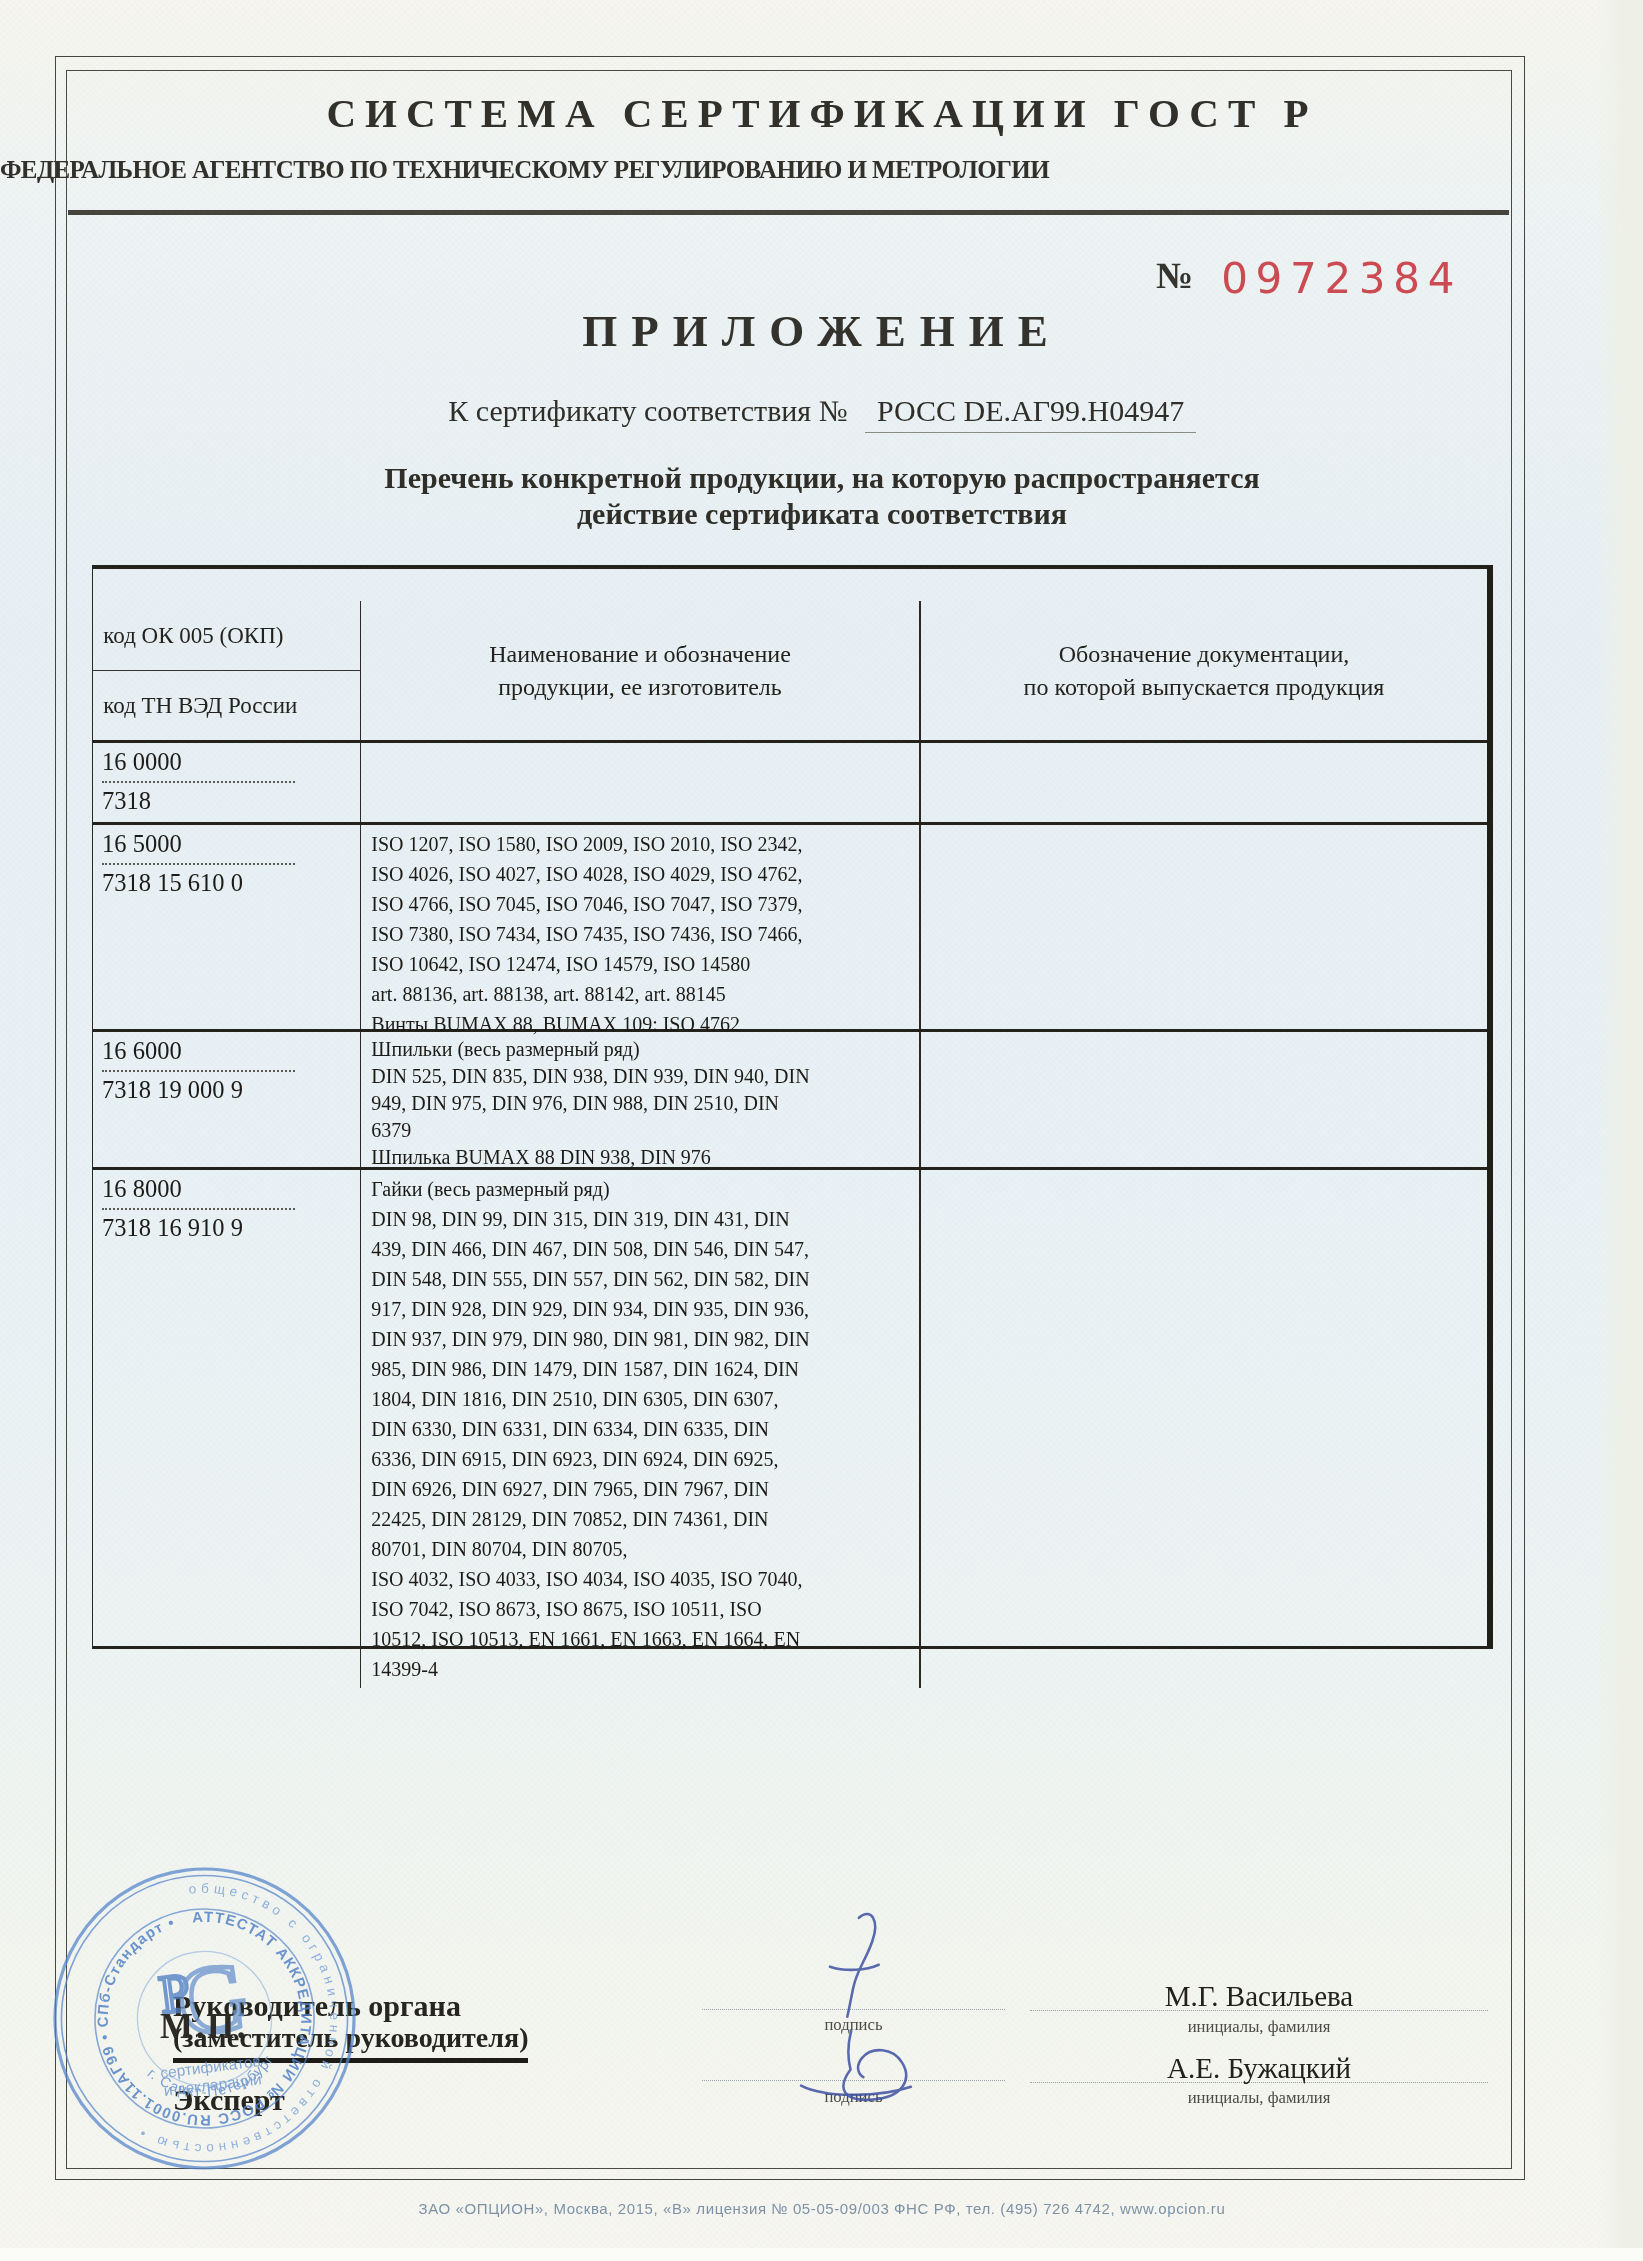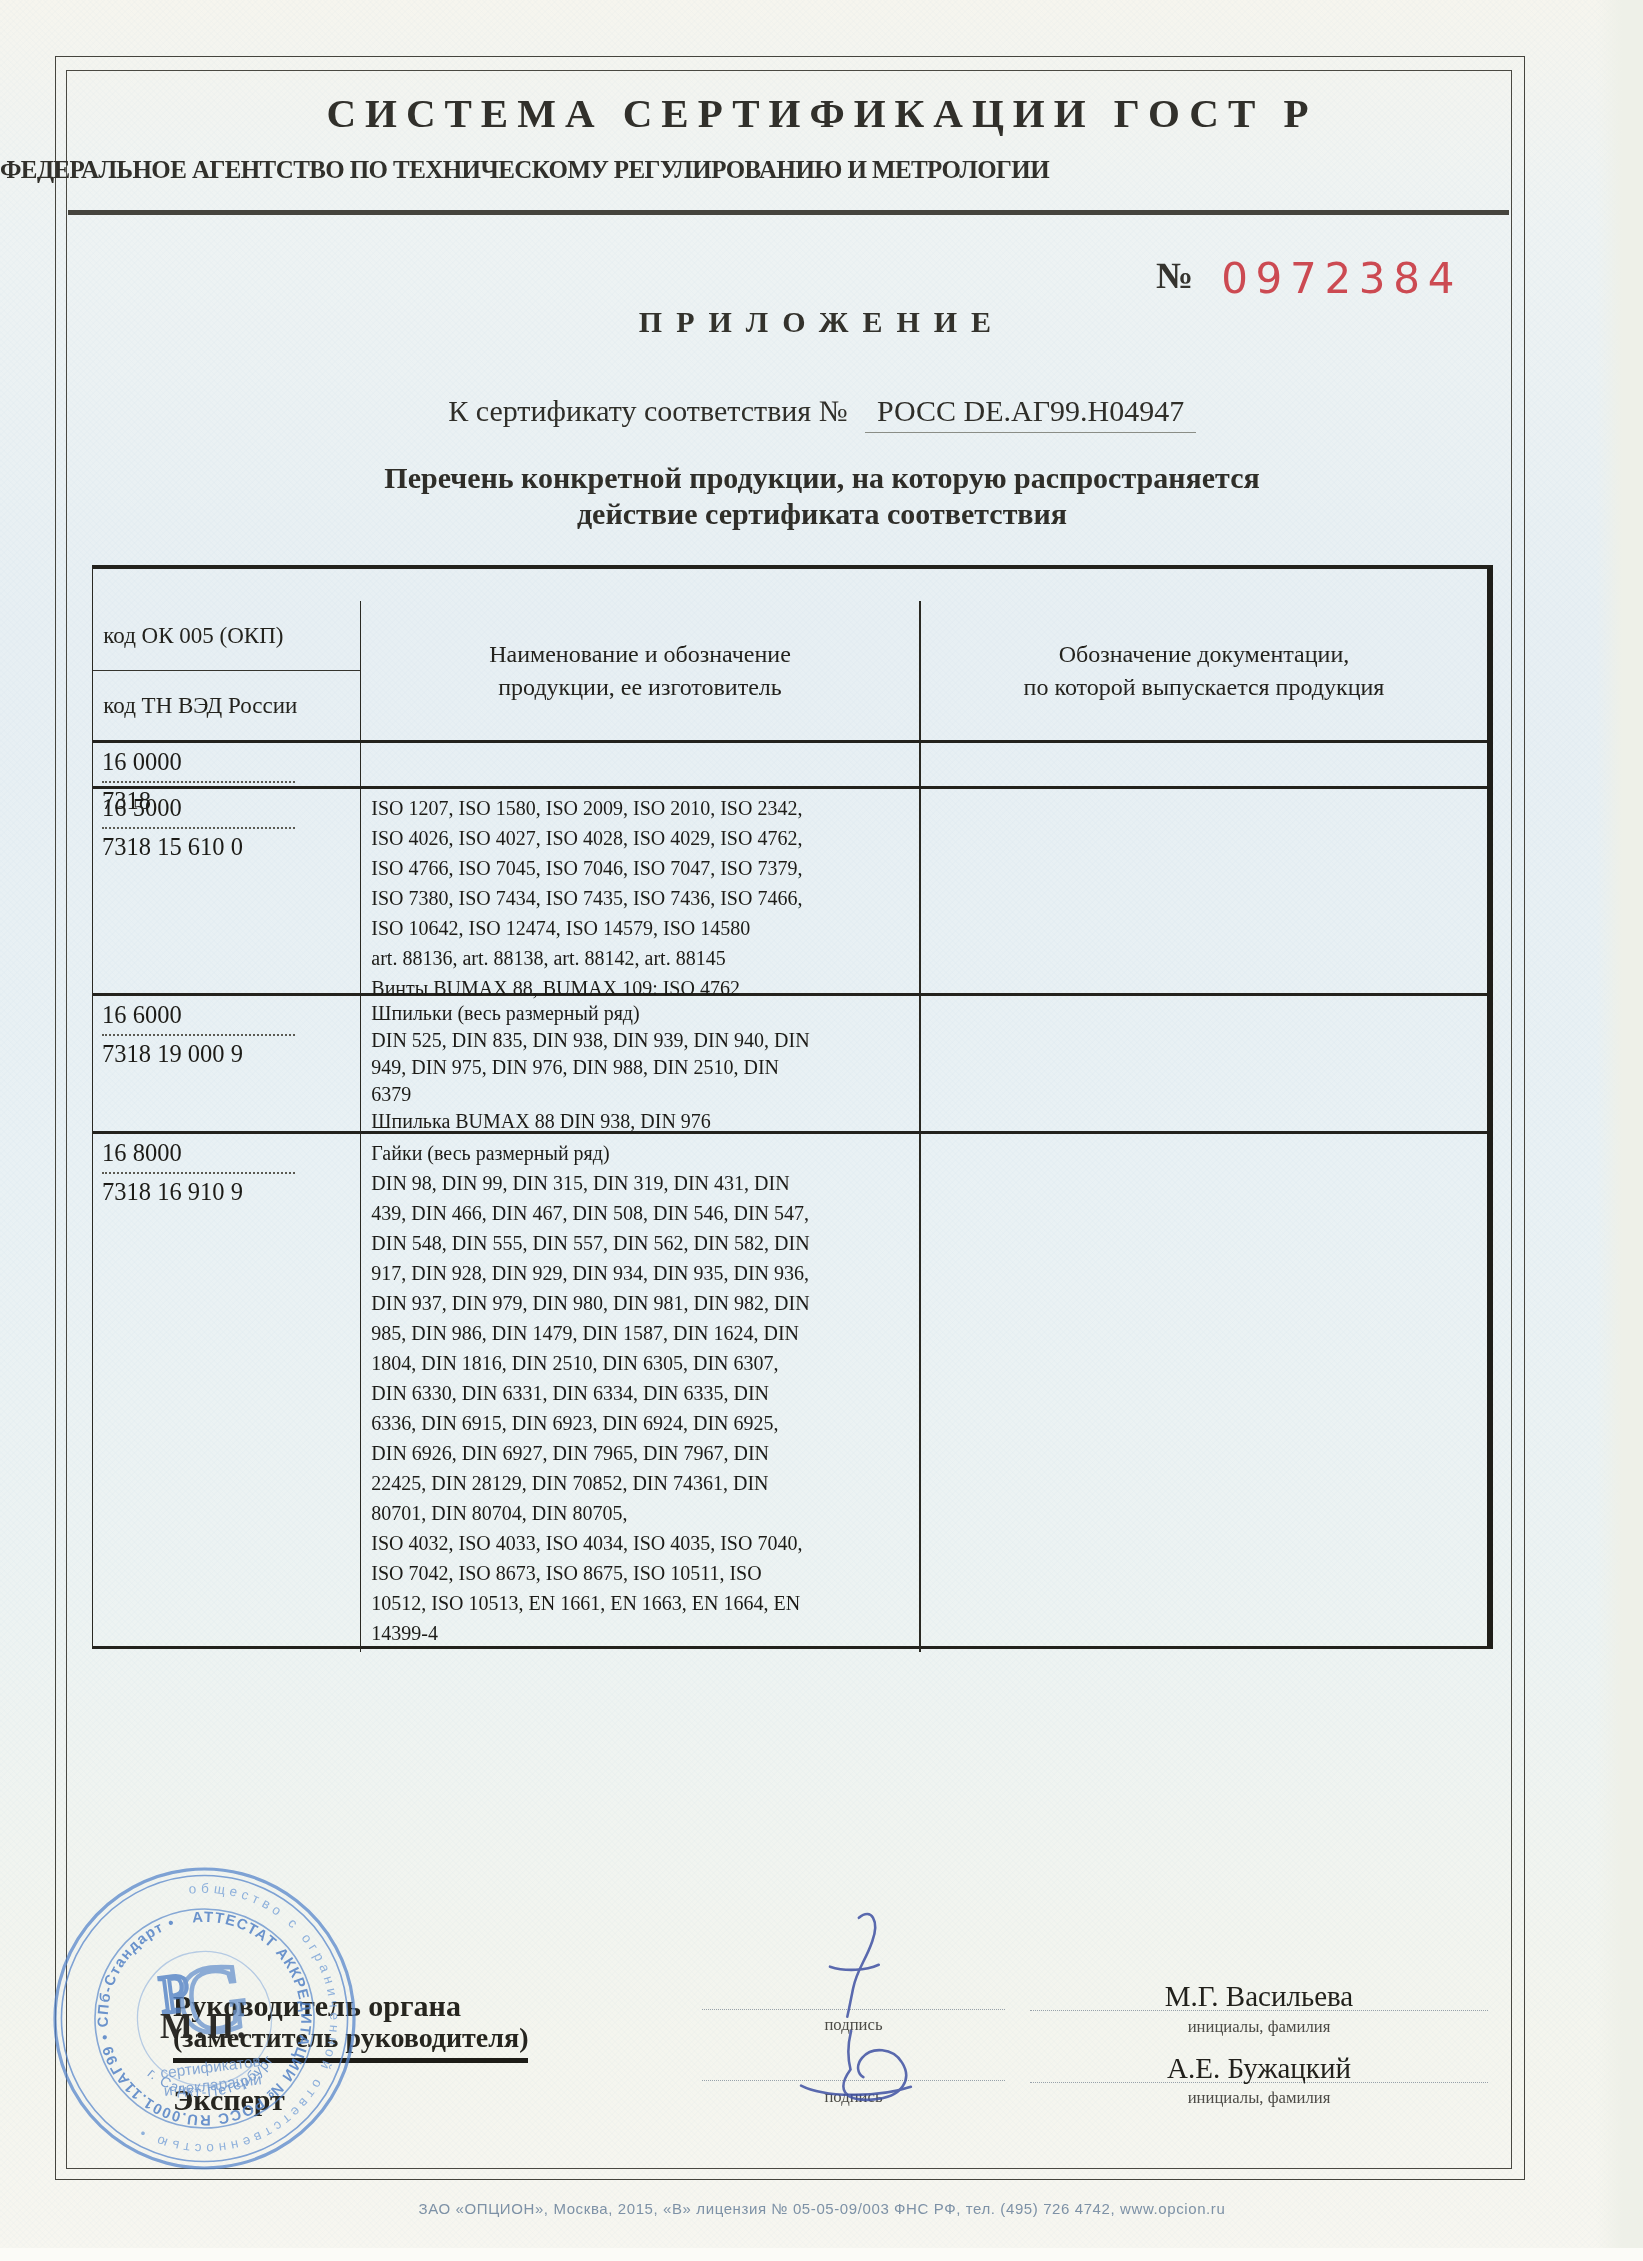--- a/index.html
+++ b/index.html
@@ -16,21 +16,21 @@
   .scan-edge-right{top:0;right:0;width:48px;bottom:0;background:linear-gradient(90deg,rgba(238,240,232,0),#eef0e8 55%);}
   .scan-edge-bottom{left:0;right:0;bottom:0;height:13px;background:#fbfbf7;}
   .frame-outer{left:55px;top:56px;width:1468px;height:2122px;border:1.9px solid #45443d;}
   .frame-inner{left:66px;top:70px;width:1444px;height:2097px;border:1.9px solid #4a4942;}
   .header-rule{left:68px;top:210px;width:1441px;height:4.5px;background:#45443d;}
   .h-line1{left:0;width:1644px;top:89px;text-align:center;font-weight:bold;font-size:41px;letter-spacing:9px;color:#31302b;white-space:nowrap;}
   .h-line2{left:0;width:1396px;top:156px;font-weight:bold;font-size:25px;letter-spacing:-0.6px;color:#31302b;white-space:nowrap;}
   .serial{left:1156px;top:254px;white-space:nowrap;}
   .serial .no{font-size:37px;font-weight:bold;color:#35342f;vertical-align:top;}
   .serial .digits{font-family:"DejaVu Sans","Liberation Sans",sans-serif;font-size:42px;letter-spacing:7.7px;color:#cc4a52;margin-left:28px;vertical-align:top;}
-  .doc-title{left:0;width:1644px;top:305px;text-align:center;font-weight:bold;font-size:30px;letter-spacing:14px;color:#33322c;}
+  .doc-title{left:0;width:1644px;top:305px;text-align:center;font-weight:bold;font-size:45px;letter-spacing:14px;color:#33322c;}
   .cert-line{left:0;width:1644px;top:394px;text-align:center;font-size:30px;color:#2f2e29;white-space:nowrap;}
   .cert-line .val{display:inline-block;margin-left:18px;padding:0 11.6px 3.9px 11.6px;border-bottom:1.9px solid #8a8d86;}
   .subtitle{left:0;width:1644px;top:460px;text-align:center;font-weight:bold;font-size:30px;line-height:1.2;color:#2f2e29;white-space:pre-line;}
   
   .tbl{left:92px;top:565px;width:1401px;height:1084px;box-sizing:border-box;
        border-top:4.5px solid #23221d;border-left:1.9px solid #2a2923;border-right:6.4px solid #1f1e19;border-bottom:3.9px solid #23221d;}
   .trow{display:flex;box-sizing:border-box;border-bottom:3.9px solid #23221d;}
   .trow:last-child{border-bottom:none;}
   .c1{width:268px;box-sizing:border-box;border-right:1.9px solid #2a2923;position:relative;}
   .c2{width:560px;box-sizing:border-box;border-right:2.6px solid #2a2923;}
@@ -103,21 +103,21 @@
     <div class="c2">
         <div class="th-c">Наименование и обозначение
 продукции, ее изготовитель</div>
       </div>
     <div class="c3">
         <div class="th-c">Обозначение документации,
 по которой выпускается продукция</div>
       </div>
   </div>
 
-  <div class="trow" style="height:46px;">
+  <div class="trow" style="height:82px;">
     <div class="c1 codecell">
       <div>16 0000</div>
       <div class="dots"></div>
       <div>7318</div>
     </div>
     <div class="c2 namecell lh46"></div>
     <div class="c3 namecell lh46"></div>
   </div>
 
   <div class="trow" style="height:207px;">

